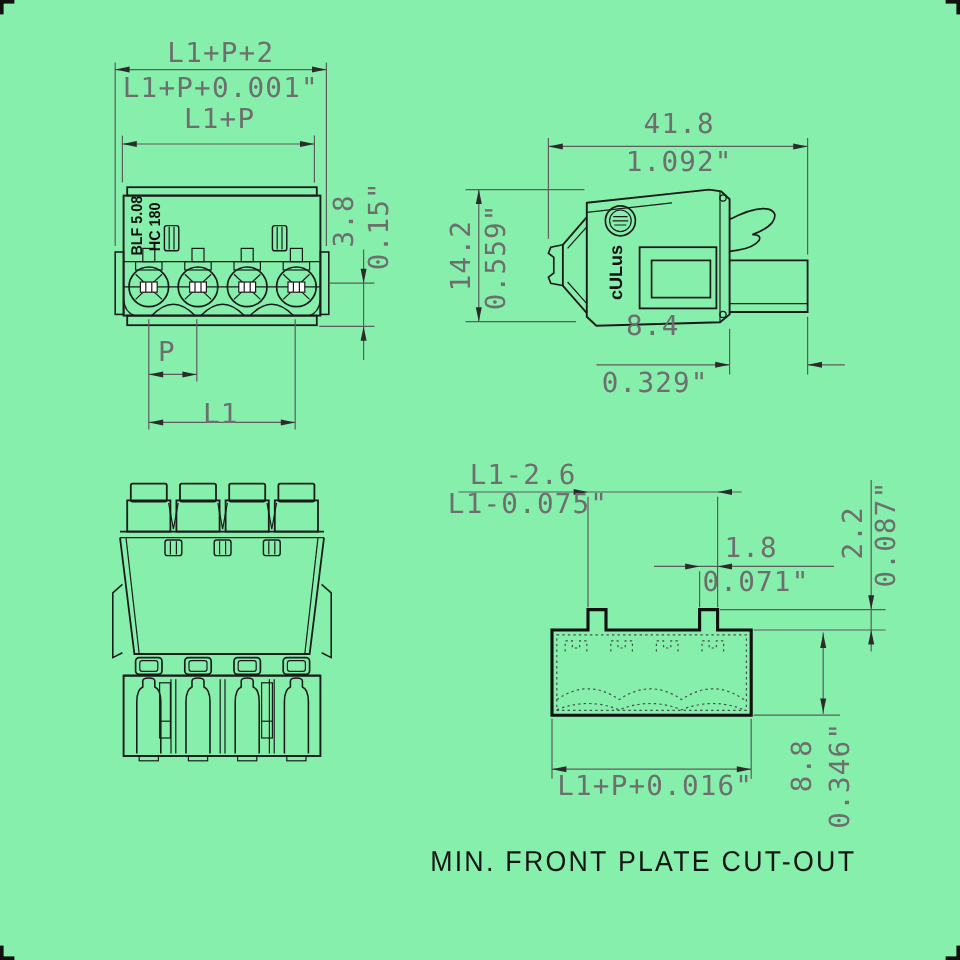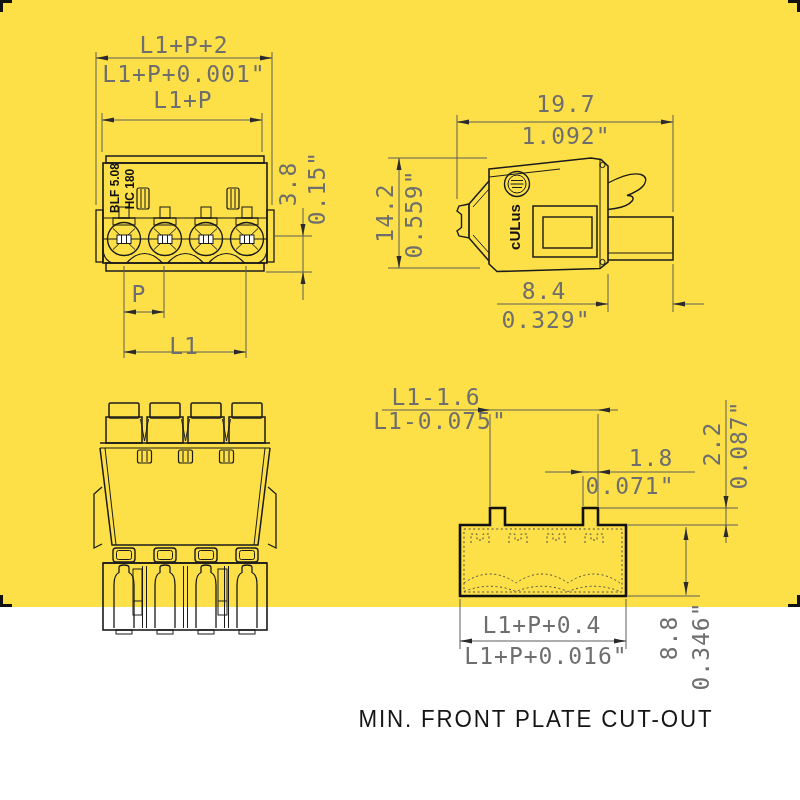--- a/index.html
+++ b/index.html
@@ -1,16 +1,16 @@
 <!DOCTYPE html>
 <html><head>
 <meta charset="utf-8">
 <style>
   html,body{margin:0;padding:0;background:#fff;width:800px;height:800px;overflow:hidden}
-  #sheet{position:relative;width:800px;height:607px;background:#fde047;font-family:"Liberation Sans",sans-serif}
+  #sheet{position:relative;width:800px;height:800px;background:#86efac;font-family:"Liberation Sans",sans-serif}
   svg{position:absolute;left:0;top:0}
   .dim{position:absolute;font-family:"DejaVu Sans Mono",monospace;font-size:23px;color:#6e6e6e;
        letter-spacing:1px;white-space:nowrap;transform:translate(-50%,-50%);line-height:1}
   .dim.v{transform:translate(-50%,-50%) rotate(-90deg)}
   .plabel{position:absolute;font-family:"Liberation Sans",sans-serif;font-weight:bold;font-size:13px;
        color:#101010;white-space:nowrap;transform:translate(-50%,-50%) rotate(-90deg) scaleX(.92);letter-spacing:0}
   .ulmark{position:absolute;font-family:"Liberation Sans",sans-serif;font-weight:bold;font-size:15px;
        color:#141414;white-space:nowrap;transform:translate(-50%,-50%) rotate(-90deg)}
   .caption{position:absolute;font-family:"Liberation Sans",sans-serif;font-size:24px;color:#151515;
        letter-spacing:2px;white-space:nowrap;transform:translate(-50%,-50%) scaleX(.93)}
@@ -258,37 +258,36 @@
   <div class="dim" style="left:184px;top:74px">L1+P+0.001"</div>
   <div class="dim" style="left:183px;top:100px">L1+P</div>
   <div class="dim v" style="left:288px;top:184px">3.8</div>
   <div class="dim v" style="left:317px;top:188px">0.15"</div>
   <div class="dim" style="left:139px;top:294px">P</div>
   <div class="dim" style="left:184px;top:346px">L1</div>
 
   <div class="plabel" style="left:114px;top:188px">BLF 5.08</div>
   <div class="plabel" style="left:129px;top:189px">HC 180</div>
 
-  <div class="dim" style="left:566px;top:104px">19.7</div>
+  <div class="dim" style="left:566px;top:104px">41.8</div>
   <div class="dim" style="left:566px;top:136px">1.092"</div>
   <div class="dim v" style="left:385px;top:213px">14.2</div>
   <div class="dim v" style="left:414px;top:214px">0.559"</div>
-  <div class="dim" style="left:544px;top:291px">8.4</div>
+  <div class="dim" style="left:544px;top:273px">8.4</div>
   <div class="dim" style="left:546px;top:320px">0.329"</div>
   <div class="ulmark" style="left:514px;top:227px">cULus</div>
 
-  <div class="dim" style="left:436px;top:397px">L1-1.6</div>
+  <div class="dim" style="left:436px;top:397px">L1-2.6</div>
   <div class="dim" style="left:440px;top:421px">L1-0.075"</div>
-  <div class="dim" style="left:651px;top:458px">1.8</div>
+  <div class="dim" style="left:626px;top:458px">1.8</div>
   <div class="dim" style="left:630px;top:486px">0.071"</div>
   <div class="dim v" style="left:712px;top:444px">2.2</div>
   <div class="dim v" style="left:739px;top:445px">0.087"</div>
   <div class="dim v" style="left:669px;top:638px">8.8</div>
   <div class="dim v" style="left:701px;top:646px">0.346"</div>
-  <div class="dim" style="left:542px;top:625px">L1+P+0.4</div>
   <div class="dim" style="left:546px;top:656px">L1+P+0.016"</div>
 
   <div class="caption" style="left:536px;top:719px">MIN. FRONT PLATE CUT-OUT</div>
 
   <div class="corner tl"></div>
   <div class="corner tr"></div>
   <div class="corner bl"></div>
   <div class="corner br"></div>
 </div>
 

